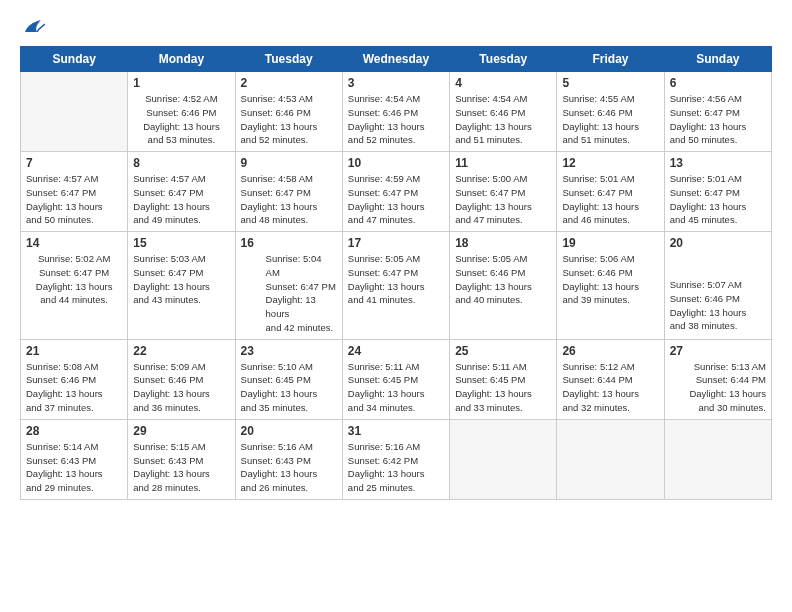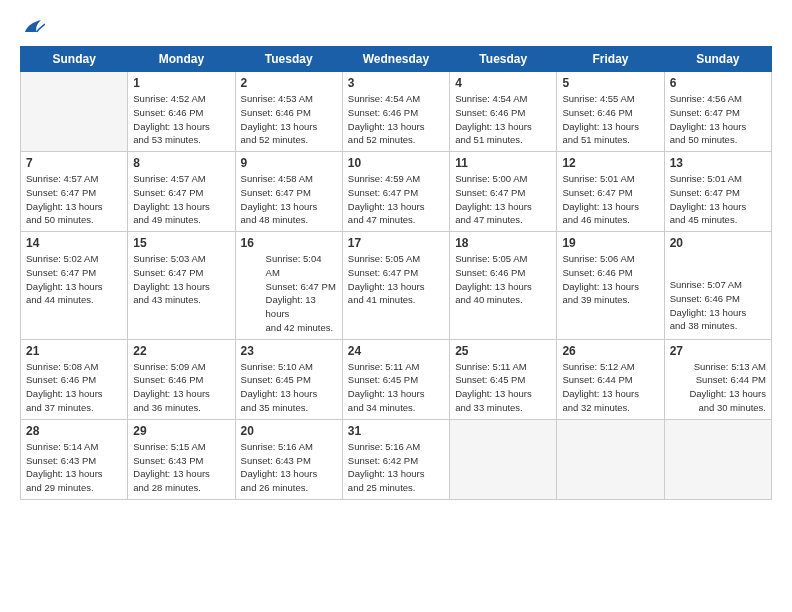--- a/index.html
+++ b/index.html
@@ -131,21 +131,21 @@
           <th>Tuesday</th>
           <th>Friday</th>
           <th>Sunday</th>
         </tr>
     </thead>
     <tbody id="calendar-body">
     <tr>
           <td class="empty"></td>
           <td>
             <span class="day-num">1</span>
-            <div class="day-info" style="white-space: pre-line;">Sunrise: 4:52 AM
+            <div class="day-info" style="white-space: pre-line; text-align: center;">Sunrise: 4:52 AM
 Sunset: 6:46 PM
 Daylight: 13 hours
 and 53 minutes.</div>
           </td>
           <td>
             <span class="day-num">2</span>
             <div class="day-info" style="white-space: pre-line;">Sunrise: 4:53 AM
 Sunset: 6:46 PM
 Daylight: 13 hours
 and 52 minutes.</div>
@@ -226,21 +226,21 @@
             <span class="day-num">13</span>
             <div class="day-info" style="white-space: pre-line;">Sunrise: 5:01 AM
 Sunset: 6:47 PM
 Daylight: 13 hours
 and 45 minutes.</div>
           </td>
         </tr>
         <tr>
           <td>
             <span class="day-num">14</span>
-            <div class="day-info" style="white-space: pre-line;">Sunrise: 5:02 AM
+            <div class="day-info" style="white-space: pre-line; text-align: center;">Sunrise: 5:02 AM
 Sunset: 6:47 PM
 Daylight: 13 hours
 and 44 minutes.</div>
           </td>
           <td>
             <span class="day-num">15</span>
             <div class="day-info" style="white-space: pre-line;">Sunrise: 5:03 AM
 Sunset: 6:47 PM
 Daylight: 13 hours
 and 43 minutes.</div>

